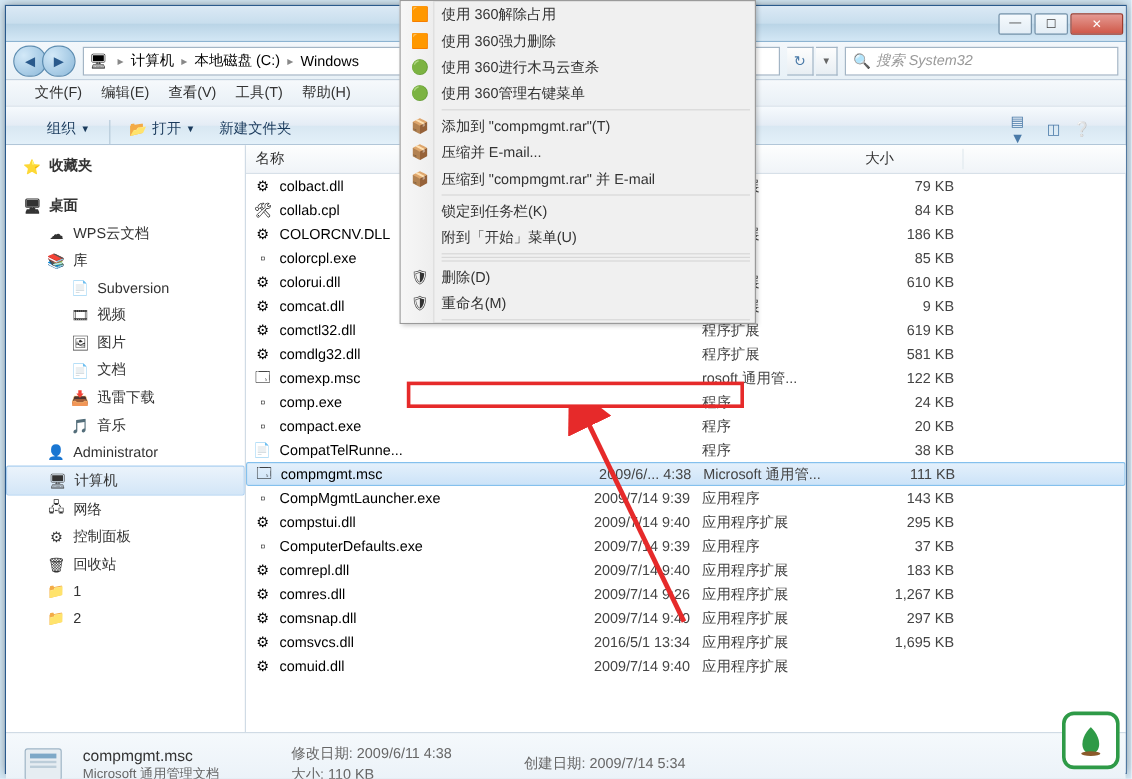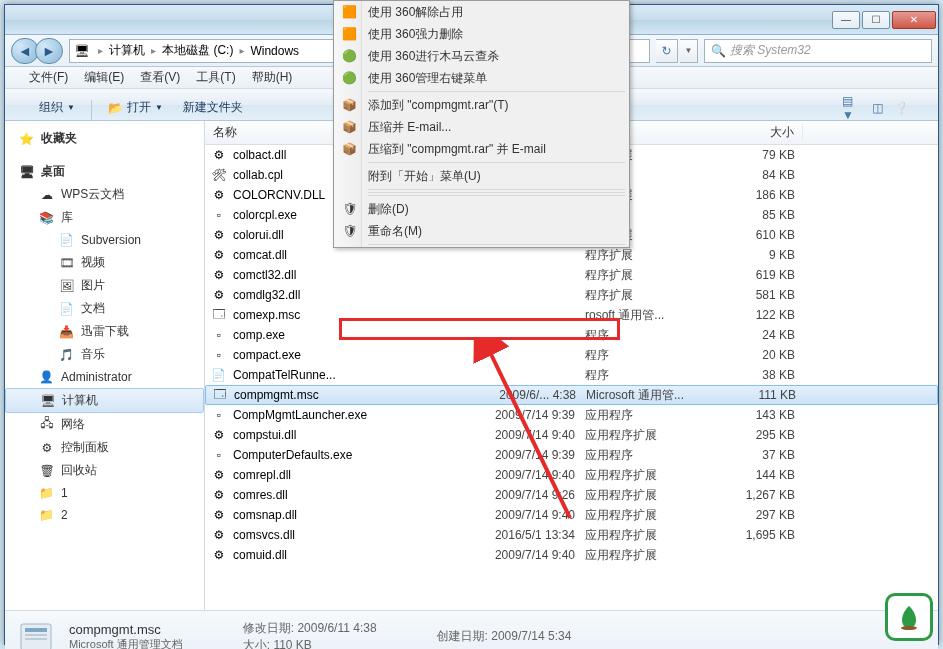--- a/index.html
+++ b/index.html
@@ -34,21 +34,21 @@
 .side-item.sub { padding-left: 34px; }
 .side-item.sub2 { padding-left: 54px; }
 .side-item.sel { background: linear-gradient(180deg,#ebf3fb,#d3e6f7); border: 1px solid #a7cdf0; border-radius: 2px; }
 .side-ico { width: 16px; height: 16px; margin-right: 6px; display: inline-flex; align-items: center; justify-content: center; font-size: 12px; }
 .filelist { flex: 1; background: #fff; display: flex; flex-direction: column; }
 .cols { height: 24px; background: linear-gradient(180deg,#fdfefe,#f0f4f8); border-bottom: 1px solid #d7e0e8; display: flex; align-items: center; }
 .col { padding: 0 8px; border-right: 1px solid #e2e9ef; color: #333; }
 .col-name { width: 258px; }
 .col-date { width: 122px; }
 .col-type { width: 128px; }
-.col-size { width: 90px; text-align: right; }
+.col-size { width: 90px; }
 .rows { flex: 1; overflow-y: auto; }
 .row { height: 20px; display: flex; align-items: center; }
 .row.sel { background: linear-gradient(180deg,#e4f0fb,#cce3f8); border: 1px solid #84c0ed; border-radius: 2px; }
 .cell-name { width: 258px; display: flex; align-items: center; padding-left: 6px; }
 .file-ico { width: 16px; height: 16px; margin-right: 6px; display: inline-flex; align-items: center; justify-content: center; }
 .cell-date { width: 122px; text-align: right; padding-right: 10px; color: #444; }
 .cell-type { width: 128px; color: #444; }
 .cell-size { width: 90px; text-align: right; padding-right: 8px; color: #444; }
 .statusbar { height: 52px; border-top: 1px solid #d0dbe5; background: linear-gradient(180deg,#f5f9fc,#e8f0f7); display: flex; align-items: center; padding: 0 10px; }
 .status-ico { width: 42px; height: 38px; margin-right: 12px; display: flex; align-items: center; justify-content: center; }
@@ -354,21 +354,21 @@
             <div class="cell-type">应用程序</div>
             <div class="cell-size">37 KB</div>
           </div>
           <div class="row">
             <div class="cell-name">
               <span class="file-ico">⚙</span>
               <span>comrepl.dll</span>
             </div>
             <div class="cell-date">2009/7/14 9:40</div>
             <div class="cell-type">应用程序扩展</div>
-            <div class="cell-size">144 KB</div>
+            <div class="cell-size">183 KB</div>
           </div>
           <div class="row">
             <div class="cell-name">
               <span class="file-ico">⚙</span>
               <span>comres.dll</span>
             </div>
             <div class="cell-date">2009/7/14 9:26</div>
             <div class="cell-type">应用程序扩展</div>
             <div class="cell-size">1,267 KB</div>
           </div>
@@ -452,20 +452,23 @@
   <div class="cm-item">
       <span class="cm-icon">📦</span>
       <span>压缩并 E-mail...</span>
     </div>
   <div class="cm-item">
       <span class="cm-icon">📦</span>
       <span>压缩到 "compmgmt.rar" 并 E-mail</span>
     </div>
   <div class="cm-sep"></div>
   <div class="cm-item">
+      <span>锁定到任务栏(K)</span>
+    </div>
+  <div class="cm-item">
       <span>附到「开始」菜单(U)</span>
     </div>
   <div class="cm-sep"></div>
   <div class="cm-sep"></div>
   <div class="cm-sep"></div>
   <div class="cm-item">
       <span class="cm-icon">🛡</span>
       <span>删除(D)</span>
     </div>
   <div class="cm-item">

